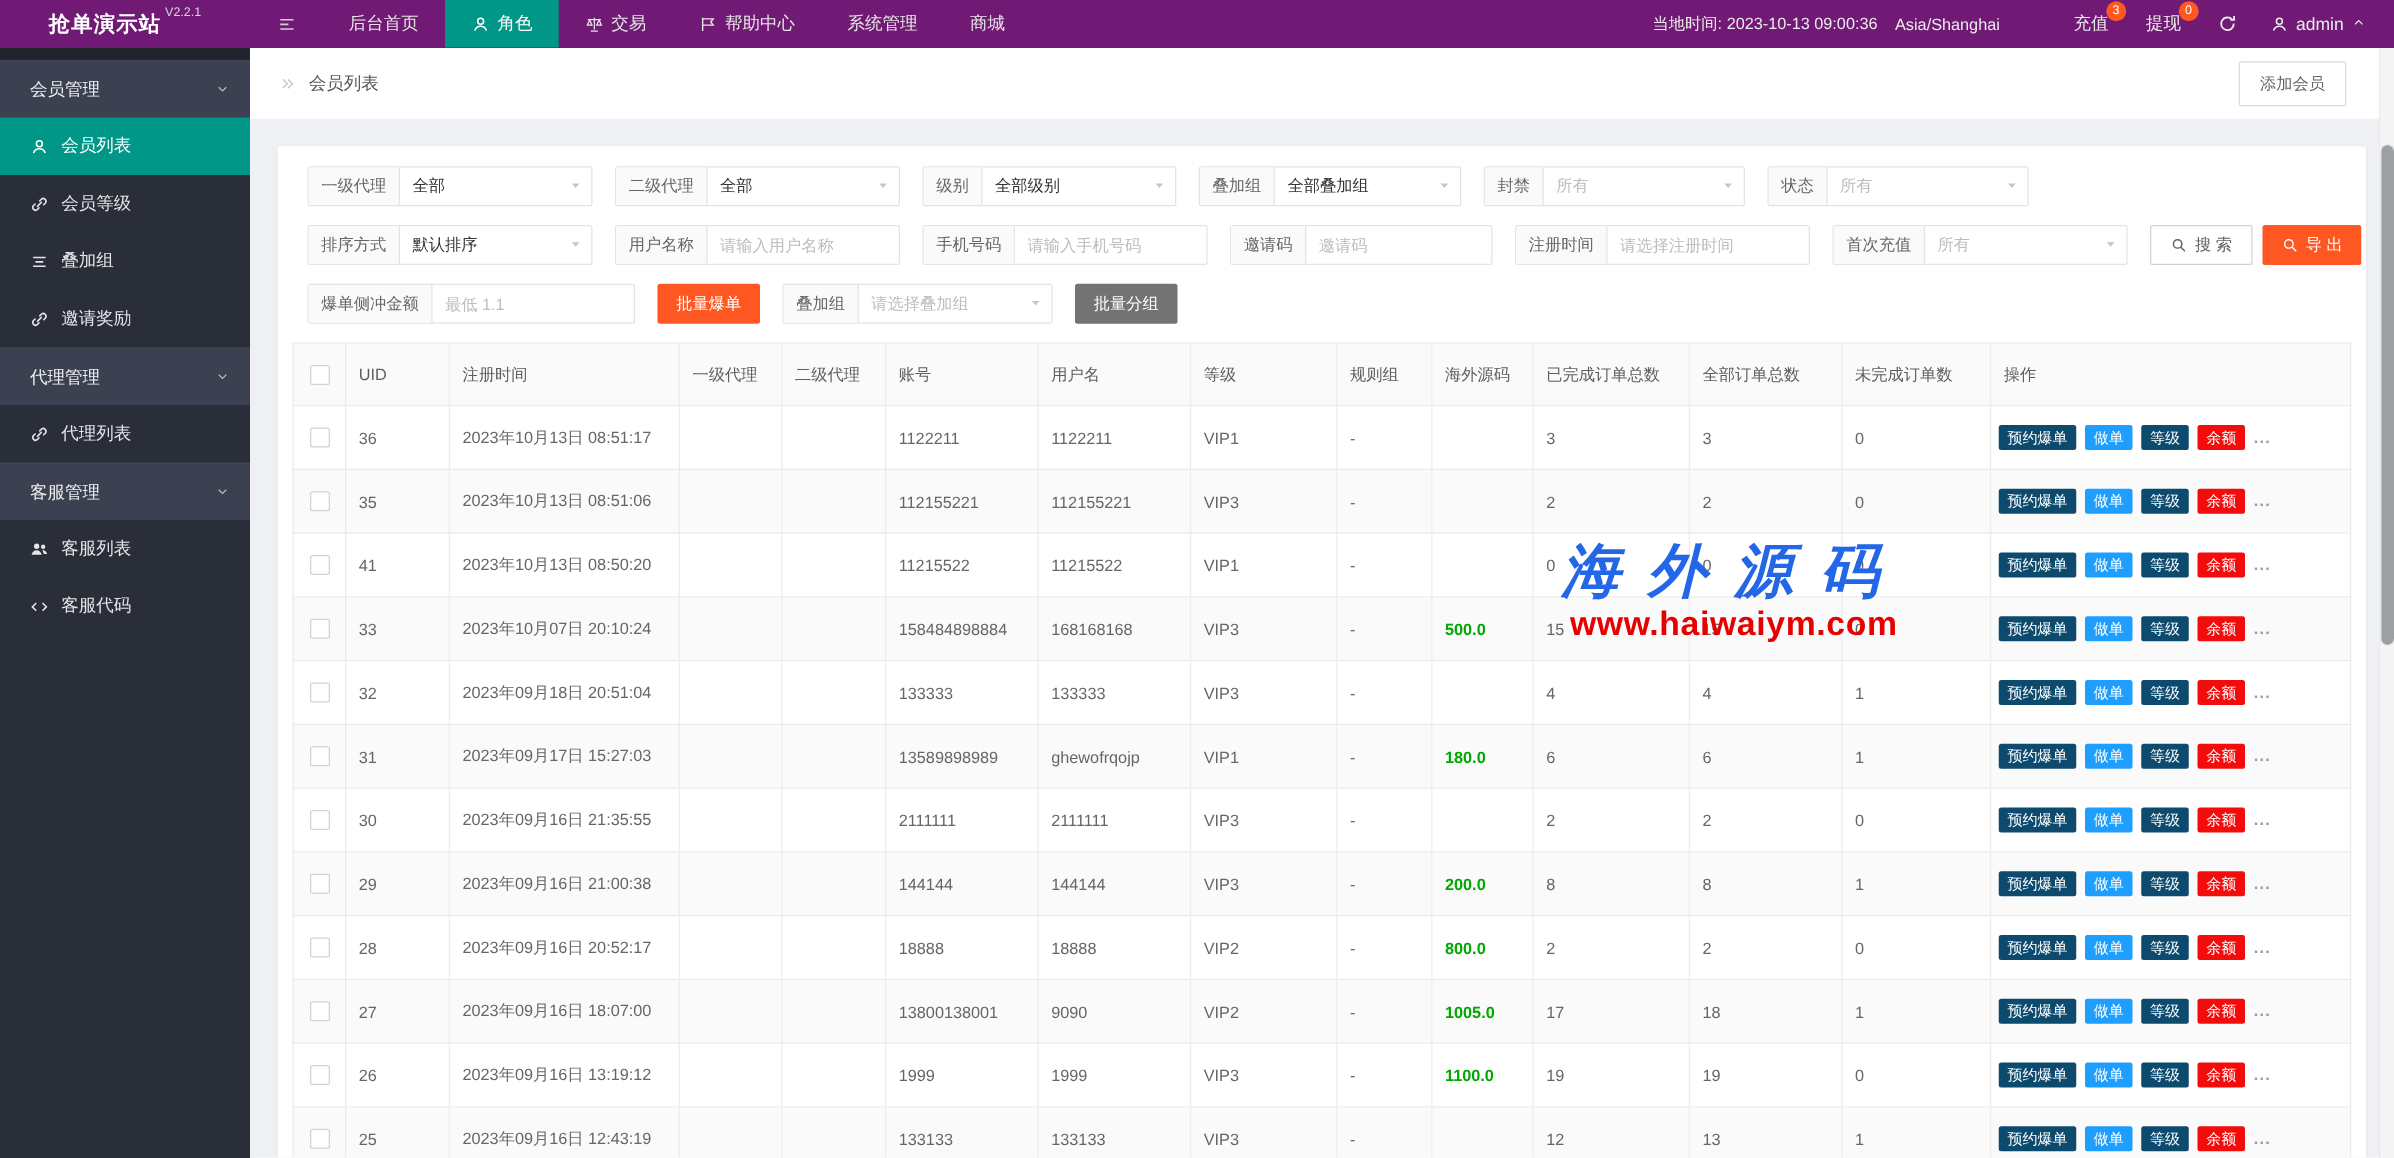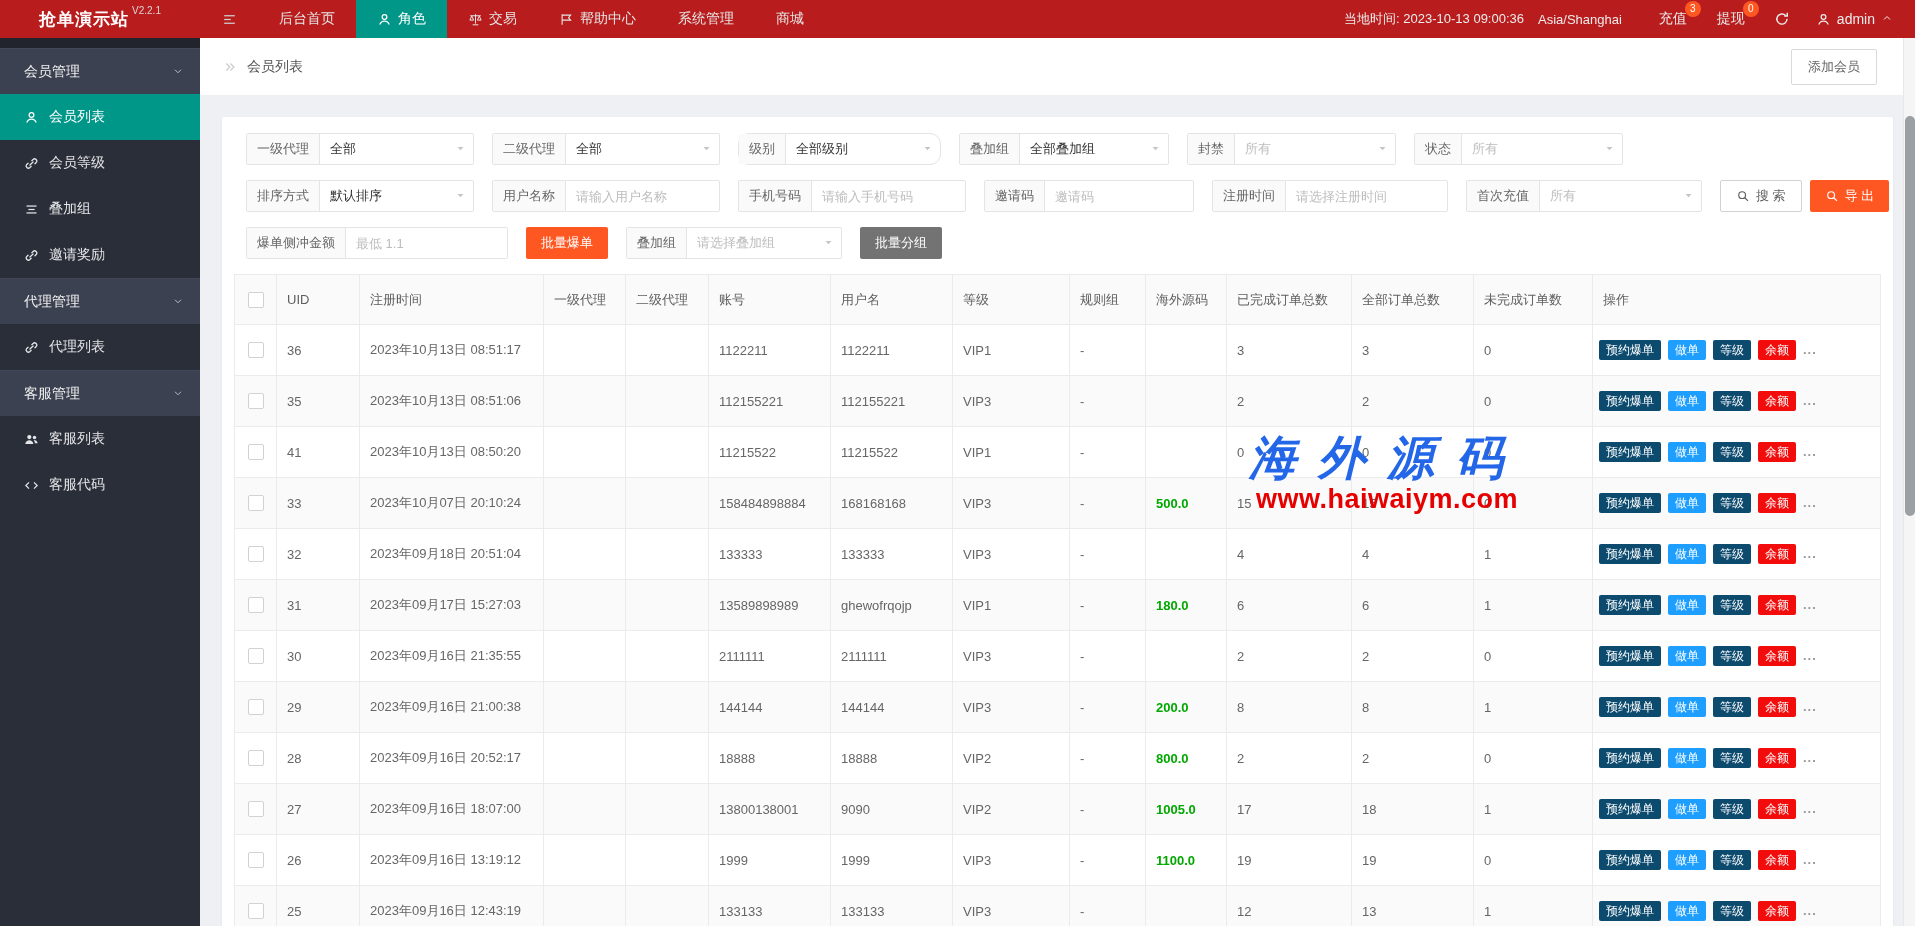--- a/index.html
+++ b/index.html
@@ -9,32 +9,32 @@
     background: #eef0f3;
     position: relative;
     font-size: 14px;
   }
   .icon { display: inline-flex; align-items: center; justify-content: center; }
   .icon svg { width: 15px; height: 15px; display: block; }
 
   
   .navbar {
     position: fixed; top: 0; left: 0; width: 1915px; height: 38px;
-    background: #b91c1c; color: #eee; display: flex; align-items: stretch; z-index: 30;
+    background: #701a75; color: #eee; display: flex; align-items: stretch; z-index: 30;
   }
   .logo { width: 200px; display: flex; align-items: center; justify-content: center; color: #fff; }
   .logo-text { font-size: 17px; font-weight: bold; letter-spacing: 1px; }
   .ver { font-size: 10px; color: #d8d8d8; margin-left: 3px; align-self: flex-start; margin-top: 5px; }
   .nav-hamburger { width: 58px; display: flex; align-items: center; justify-content: center; color: #cfd0d3; cursor: pointer; }
   .nav-menu { display: flex; align-items: stretch; }
   .nav-item { display: flex; align-items: center; gap: 6px; padding: 0 21px; font-size: 14px; color: #e6e6e6; cursor: pointer; }
   .nav-item.active { background: #009688; color: #fff; }
   .nav-item .icon svg { width: 15px; height: 15px; }
   .nav-right { margin-left: auto; display: flex; align-items: stretch; }
-  .nav-time { display: flex; align-items: center; font-size: 13px; color: #ececec; margin-right: 22px; gap: 14px; }
+  .nav-time { display: flex; align-items: center; font-size: 13px; color: #ececec; margin-right: 44px; gap: 14px; }
   .quick-link { position: relative; display: flex; align-items: center; padding: 0 15px; font-size: 14px; color: #ececec; cursor: pointer; }
   .badge {
     position: absolute; top: 1px; right: 1px; min-width: 16px; height: 16px; line-height: 16px;
     background: #ff5722; color: #fff; font-size: 10px; border-radius: 8px; text-align: center; padding: 0 4px;
   }
   .nav-refresh { display: flex; align-items: center; padding: 0 14px; color: #ececec; cursor: pointer; }
   .nav-refresh svg { width: 16px; height: 16px; }
   .nav-user { display: flex; align-items: center; gap: 6px; padding: 0 22px 0 12px; color: #ececec; cursor: pointer; font-size: 14px; }
   .nav-user .chev svg { width: 12px; height: 12px; }
 
@@ -380,21 +380,21 @@
             <div class="flabel">二级代理</div>
             <div class="fvalue">
               <span>全部</span>
               <span class="caret"><span class="icon">
                   <svg viewBox="0 0 24 24">
                     <path d="M5.5 8.5h13l-6.5 7.5z" fill="currentColor"></path>
                   </svg>
                 </span></span>
             </div>
           </div>
-          <div class="fgroup" style="width: 203px; border-radius: 11px;">
+          <div class="fgroup" style="width: 203px;">
             <div class="flabel">级别</div>
             <div class="fvalue">
               <span>全部级别</span>
               <span class="caret"><span class="icon">
                   <svg viewBox="0 0 24 24">
                     <path d="M5.5 8.5h13l-6.5 7.5z" fill="currentColor"></path>
                   </svg>
                 </span></span>
             </div>
           </div>

